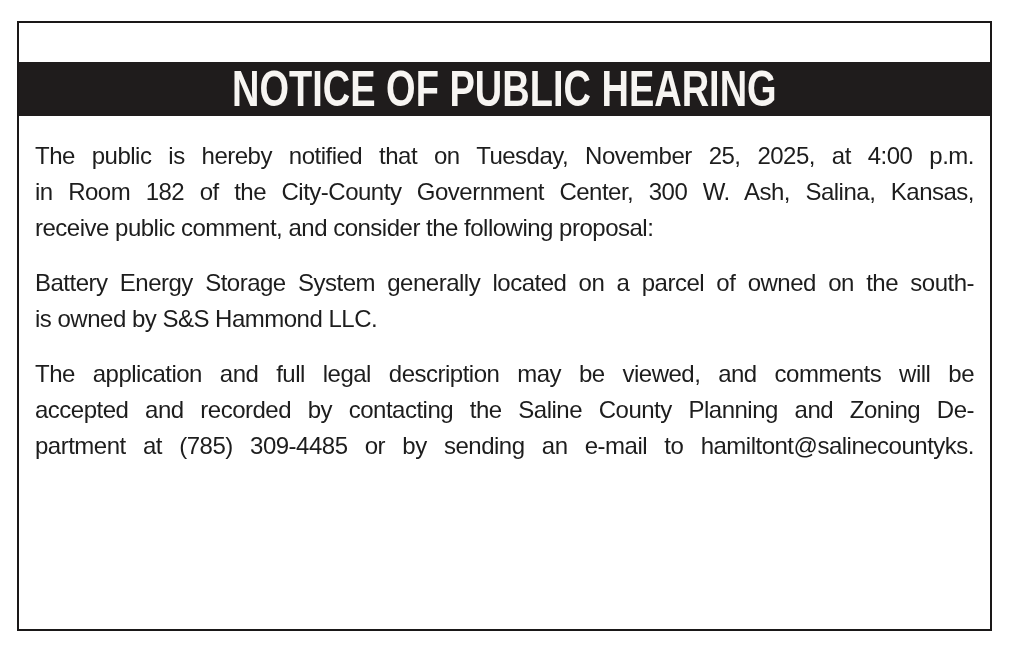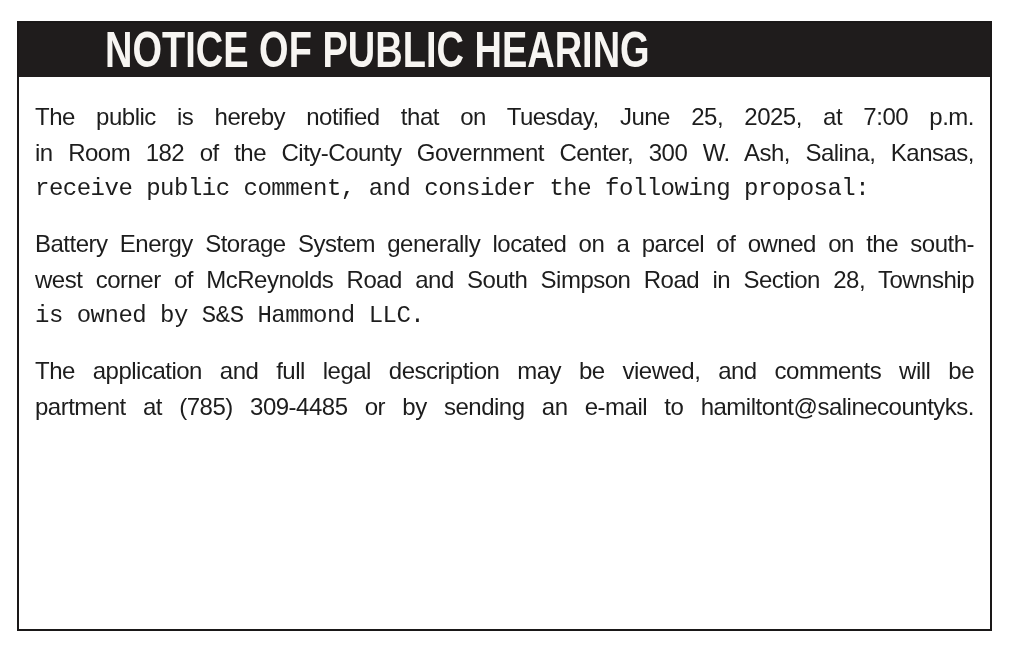--- a/index.html
+++ b/index.html
@@ -22,21 +22,23 @@
     height: 610px;
     box-sizing: border-box;
     border: 2px solid #1a1818;
     background: #ffffff;
   }
   .notice-header {
     height: 54px;
     background: #1f1c1c;
     display: flex;
     align-items: center;
+    justify-content: center;
     overflow: hidden;
+    margin-top: 39px;
   }
   .notice-title {
     display: inline-block;
     white-space: nowrap;
     color: #f7f5f2;
     font-weight: bold;
     font-size: 50px;
     letter-spacing: 0px;
     transform: scaleX(0.76);
     transform-origin: center center;
@@ -53,39 +55,38 @@
     margin: 0 0 19px 0;
   }
   .line {
     text-align: justify;
     text-align-last: justify;
     white-space: normal;
   }
   .line.last {
     text-align: left;
     text-align-last: left;
-    font-family: Liberation Mono, monospace;
   }
 </style>
 </head>
 <body>
 
 <div class="notice-box">
   <div class="notice-header">
     <span class="notice-title">NOTICE OF PUBLIC HEARING</span>
   </div>
   <div class="notice-body">
       <div class="paragraph">
-        <div class="line">The public is hereby notified that on Tuesday, June 25, 2025, at 7:00 p.m.</div>
+        <div class="line">The public is hereby notified that on Tuesday, November 25, 2025, at 4:00 p.m.</div>
         <div class="line">in Room 182 of the City-County Government Center, 300 W. Ash, Salina, Kansas,</div>
         <div class="line last">receive public comment, and consider the following proposal:</div>
       </div>
       <div class="paragraph">
         <div class="line">Battery Energy Storage System generally located on a parcel of owned on the south-</div>
-        <div class="line">west corner of McReynolds Road and South Simpson Road in Section 28, Township</div>
         <div class="line last">is owned by S&amp;S Hammond LLC.</div>
       </div>
       <div class="paragraph">
         <div class="line">The application and full legal description may be viewed, and comments will be</div>
+        <div class="line">accepted and recorded by contacting the Saline County Planning and Zoning De-</div>
         <div class="line">partment at (785) 309-4485 or by sending an e-mail to hamiltont@salinecountyks.</div>
       </div>
     </div>
 </div>
 
 </body></html>

